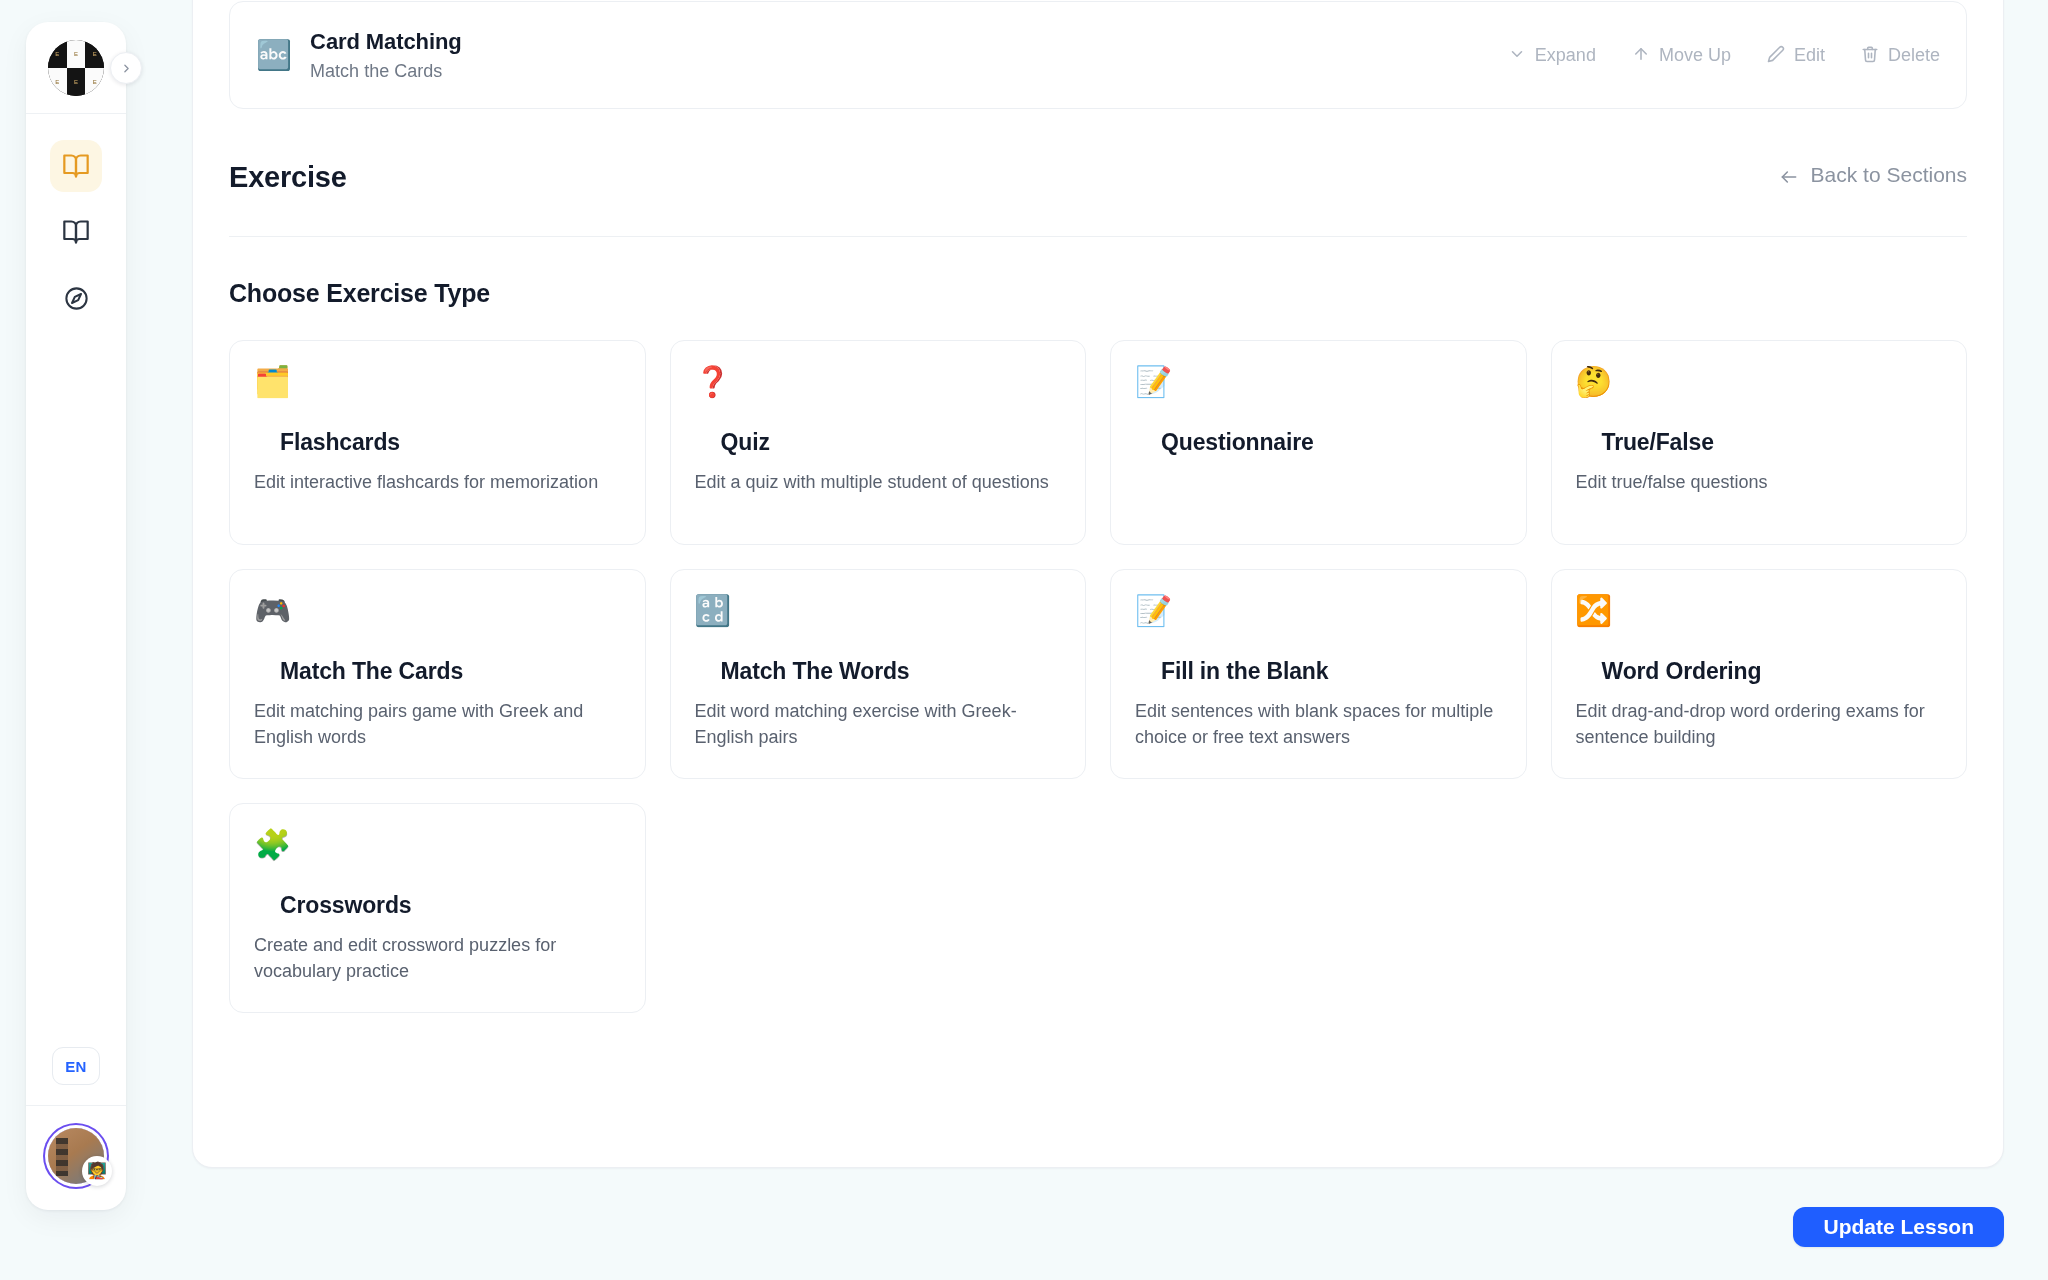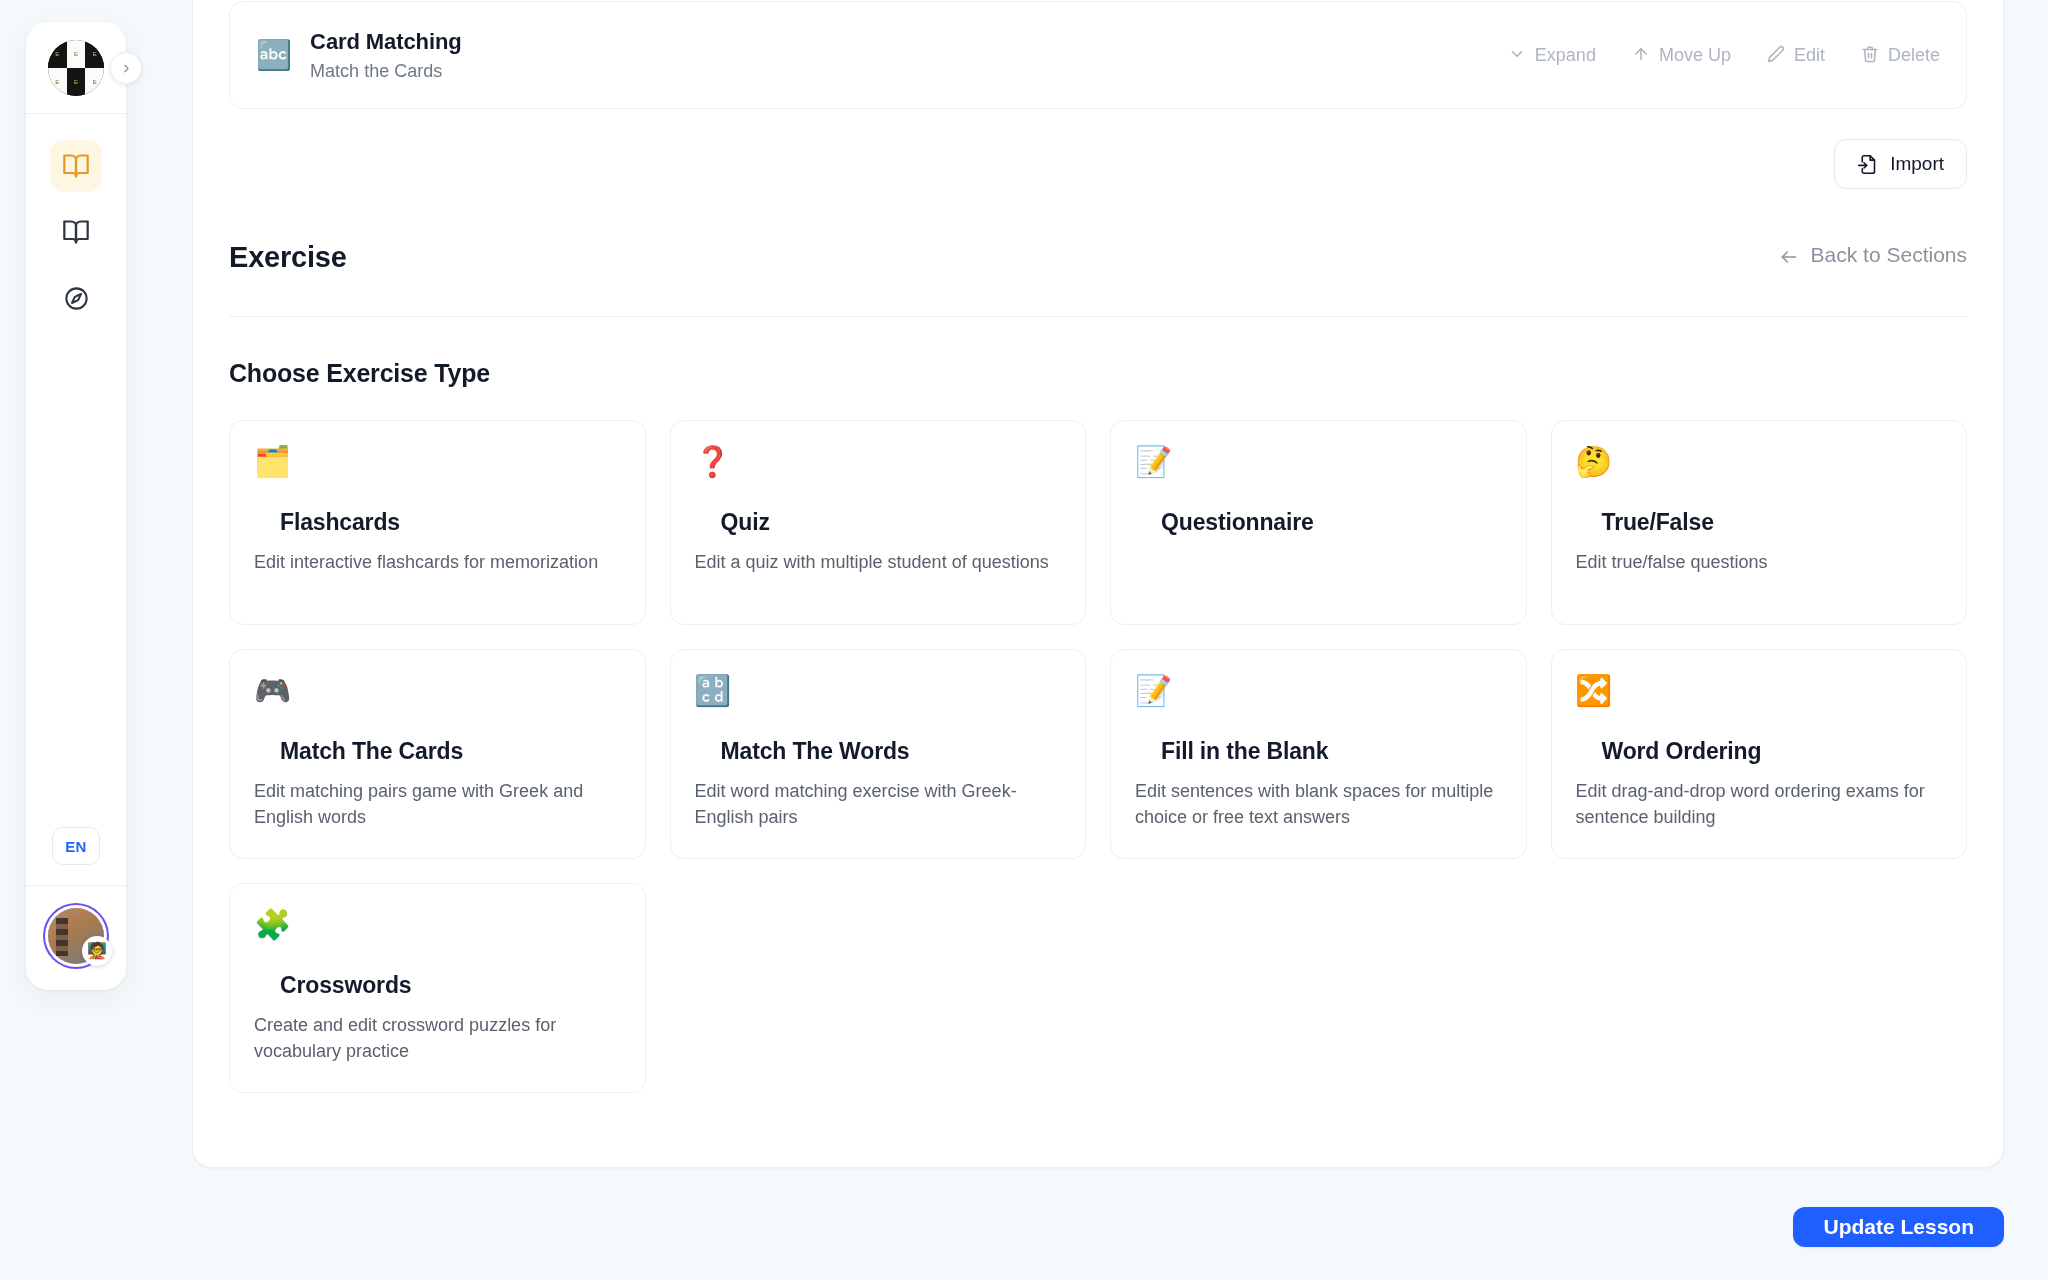--- a/index.html
+++ b/index.html
@@ -17,21 +17,21 @@
   .sidebar {
     position: relative;
     width: 148px; flex: 0 0 148px;
     height: 1280px;
     padding: 22px 0 22px 26px;
     display: flex; flex-direction: column;
   }
   .rail {
     position: relative;
     width: 100px;
-    height: 968px;
+    height: 1188px;
     background: #ffffff;
     border-radius: 22px;
     box-shadow: 0 1px 3px rgba(16,24,40,.06), 0 8px 28px rgba(16,24,40,.05);
     display: flex; flex-direction: column; align-items: center;
   }
   .rail-logo-wrap {
     width: 100%; height: 92px;
     display: flex; align-items: center; justify-content: center;
     border-bottom: 1px solid #eef1f4;
     position: relative;
@@ -291,32 +291,20 @@
               <polyline points="3 6 5 6 21 6"></polyline>
               <path d="M19 6l-1 14a2 2 0 0 1-2 2H8a2 2 0 0 1-2-2L5 6"></path>
               <path d="M10 11v6M14 11v6"></path>
               <path d="M9 6V4a1 1 0 0 1 1-1h4a1 1 0 0 1 1 1v2"></path>
             </svg>
             <span>Delete</span>
           </div>
         </div>
       </div>
 
-      <div class="import-row">
-        <div class="import-btn">
-          <svg width="21" height="21" viewBox="0 0 24 24" fill="none" stroke="#111827" stroke-width="1.8" stroke-linecap="round" stroke-linejoin="round">
-            <path d="M15 2H8a2 2 0 0 0-2 2v5"></path>
-            <path d="M15 2l5 5v13a2 2 0 0 1-2 2H8a2 2 0 0 1-2-2v-3"></path>
-            <path d="M15 2v5h5"></path>
-            <line x1="2" y1="13" x2="11" y2="13"></line>
-            <polyline points="8 10 11 13 8 16"></polyline>
-          </svg>
-          <span>Import</span>
-        </div>
-      </div>
 
       <div class="ex-header">
         <div class="ex-title">Exercise</div>
         <div class="back-link">
           <svg width="20" height="20" viewBox="0 0 24 24" fill="none" stroke="currentColor" stroke-width="1.9" stroke-linecap="round" stroke-linejoin="round">
             <line x1="20" y1="12" x2="4" y2="12"></line>
             <polyline points="10 6 4 12 10 18"></polyline>
           </svg>
           <span>Back to Sections</span>
         </div>

